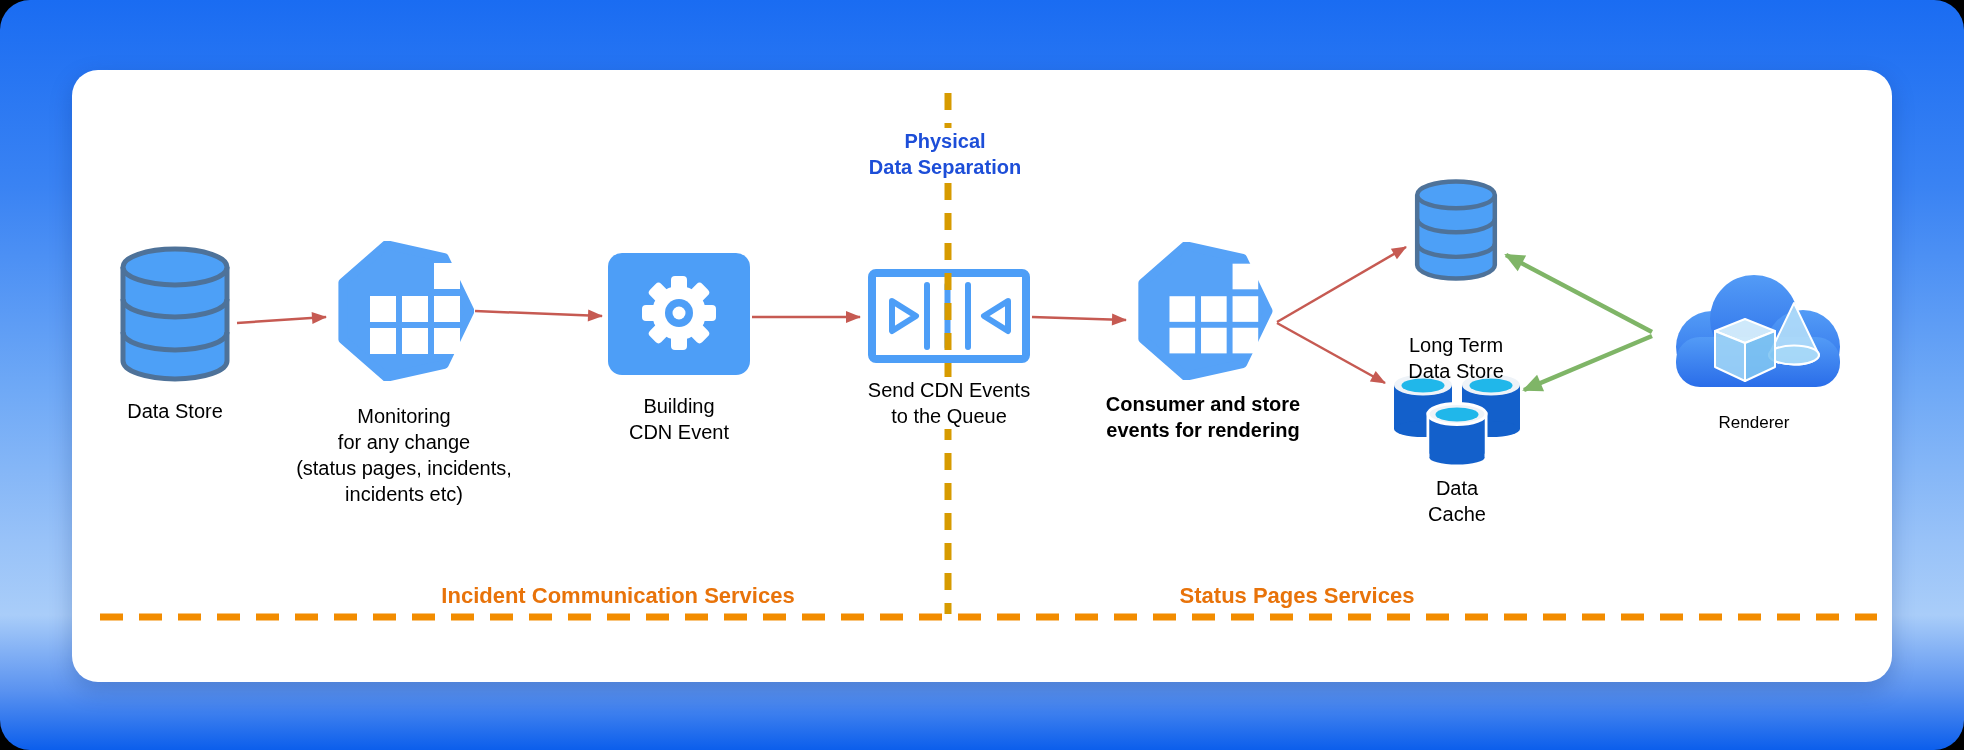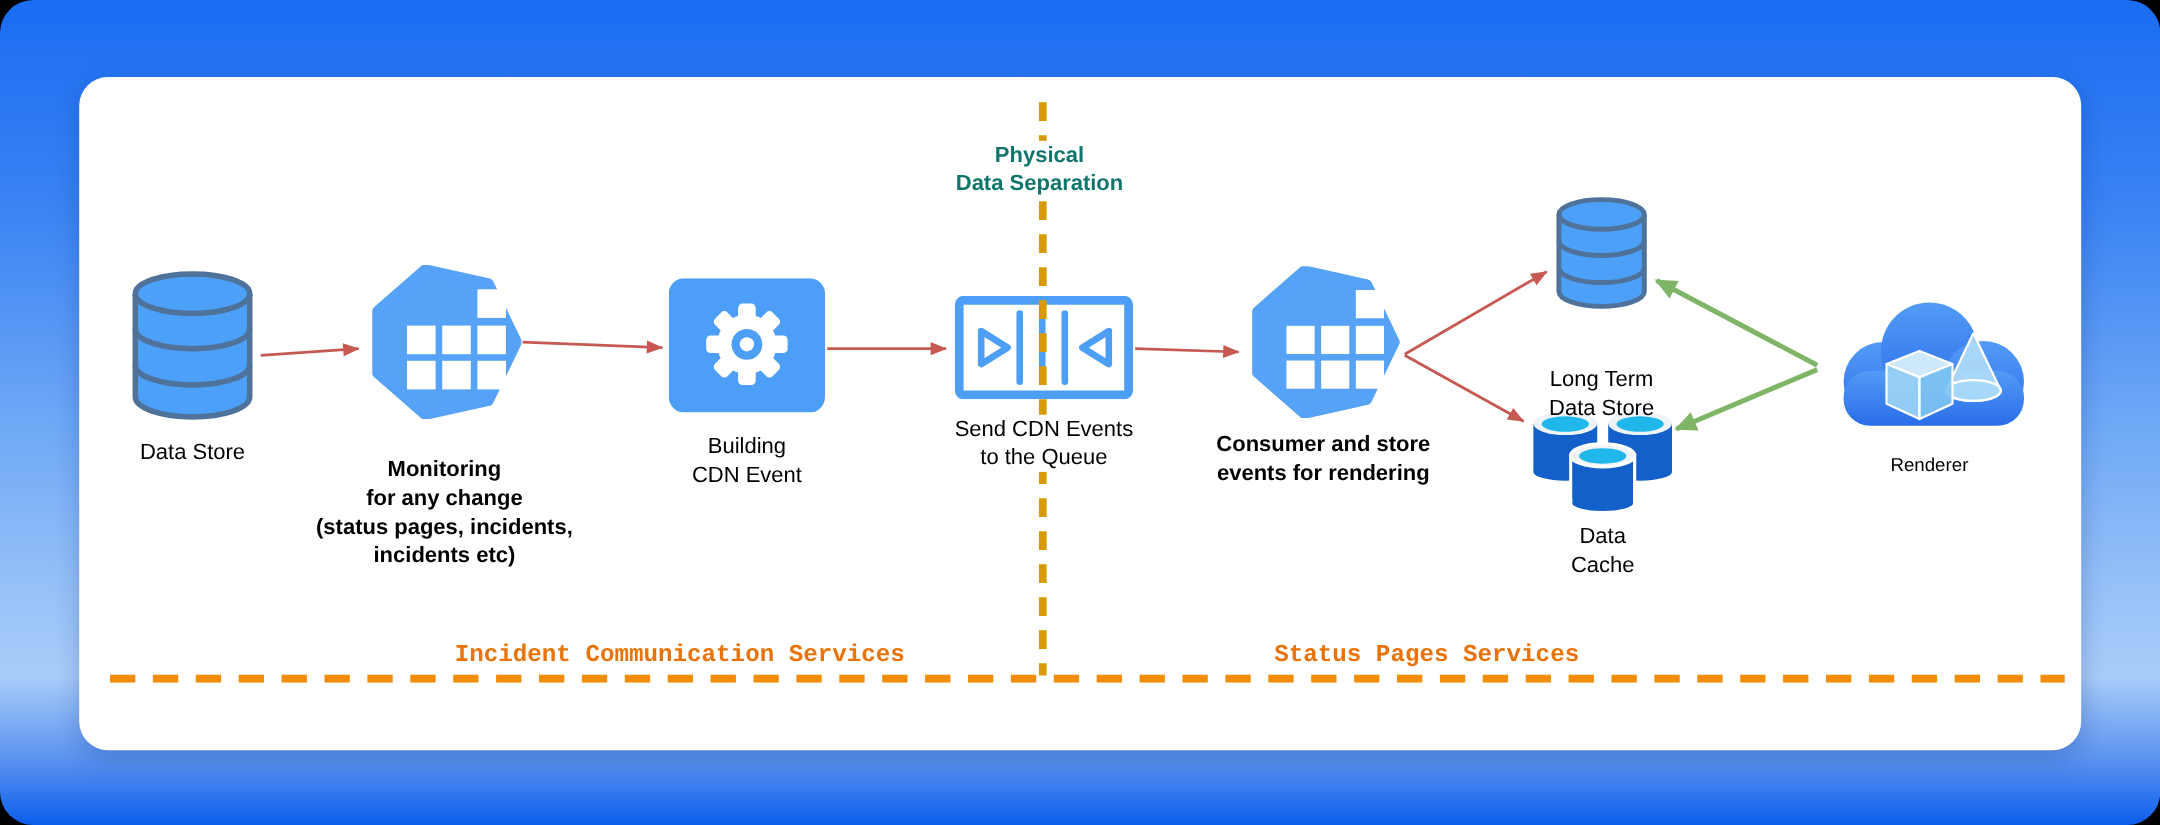--- a/index.html
+++ b/index.html
@@ -9,38 +9,38 @@
     font-family:"Liberation Sans",sans-serif;
   }
   .card{
     position:absolute;left:72px;top:70px;width:1820px;height:612px;
     background:#ffffff;border-radius:26px;box-shadow:0 8px 22px rgba(0,40,120,.25);
     z-index:1;
   }
   .node{position:absolute;z-index:2;}
   .node svg{display:block;width:100%;height:100%;}
   .lbl{position:absolute;z-index:3;text-align:center;color:#000;font-size:20px;line-height:26px;}
-  .lbl.orange{color:#0f766e;font-weight:bold;}
-  .lbl.section{font-size:22px;line-height:26px;color:#e8730a;font-weight:bold;font-family:Liberation Mono, monospace;}
+  .lbl.orange{color:#1d4ed8;font-weight:bold;}
+  .lbl.section{font-size:22px;line-height:26px;color:#e8730a;font-weight:bold;}
   .lbl.masked{background:#fff;z-index:6;}
   .overlay{position:absolute;inset:0;z-index:4;pointer-events:none;}
 
   
   .icon-data-store{left:117px;top:243px;width:116px;height:142px;}
   .icon-monitoring{left:334px;top:241px;width:140px;height:140px;}
   .icon-building{left:608px;top:253px;width:142px;height:122px;}
   .icon-queue{left:868px;top:269px;width:162px;height:94px;}
   .icon-consumer{left:1133px;top:242px;width:140px;height:138px;}
   .icon-ltds{left:1412px;top:177px;width:88px;height:106px;}
   .icon-cache{left:1392px;top:370px;width:130px;height:100px;}
   .icon-renderer{left:1657px;top:263px;width:194px;height:132px;}
 
   
   .lbl-data-store{left:75px;top:398px;width:200px;}
-  .lbl-monitoring{left:254px;top:414px;width:300px;font-weight:bold;}
+  .lbl-monitoring{left:254px;top:403px;width:300px;}
   .lbl-building{left:579px;top:393px;width:200px;}
   .lbl-queue{left:829px;top:377px;width:240px;}
   .lbl-consumer{left:1078px;top:391px;width:250px;font-weight:bold;}
   .lbl-ltds{left:1356px;top:292px;width:200px;margin-top:40px;}
   .lbl-cache{left:1357px;top:475px;width:200px;}
   .lbl-renderer{left:1654px;top:410px;width:200px;font-size:17px;}
   .lbl-physical{left:810px;top:128px;width:270px;font-size:20px;}
   .lbl-incident{left:368px;top:583px;width:500px;}
   .lbl-status{left:1047px;top:583px;width:500px;}
 </style>

